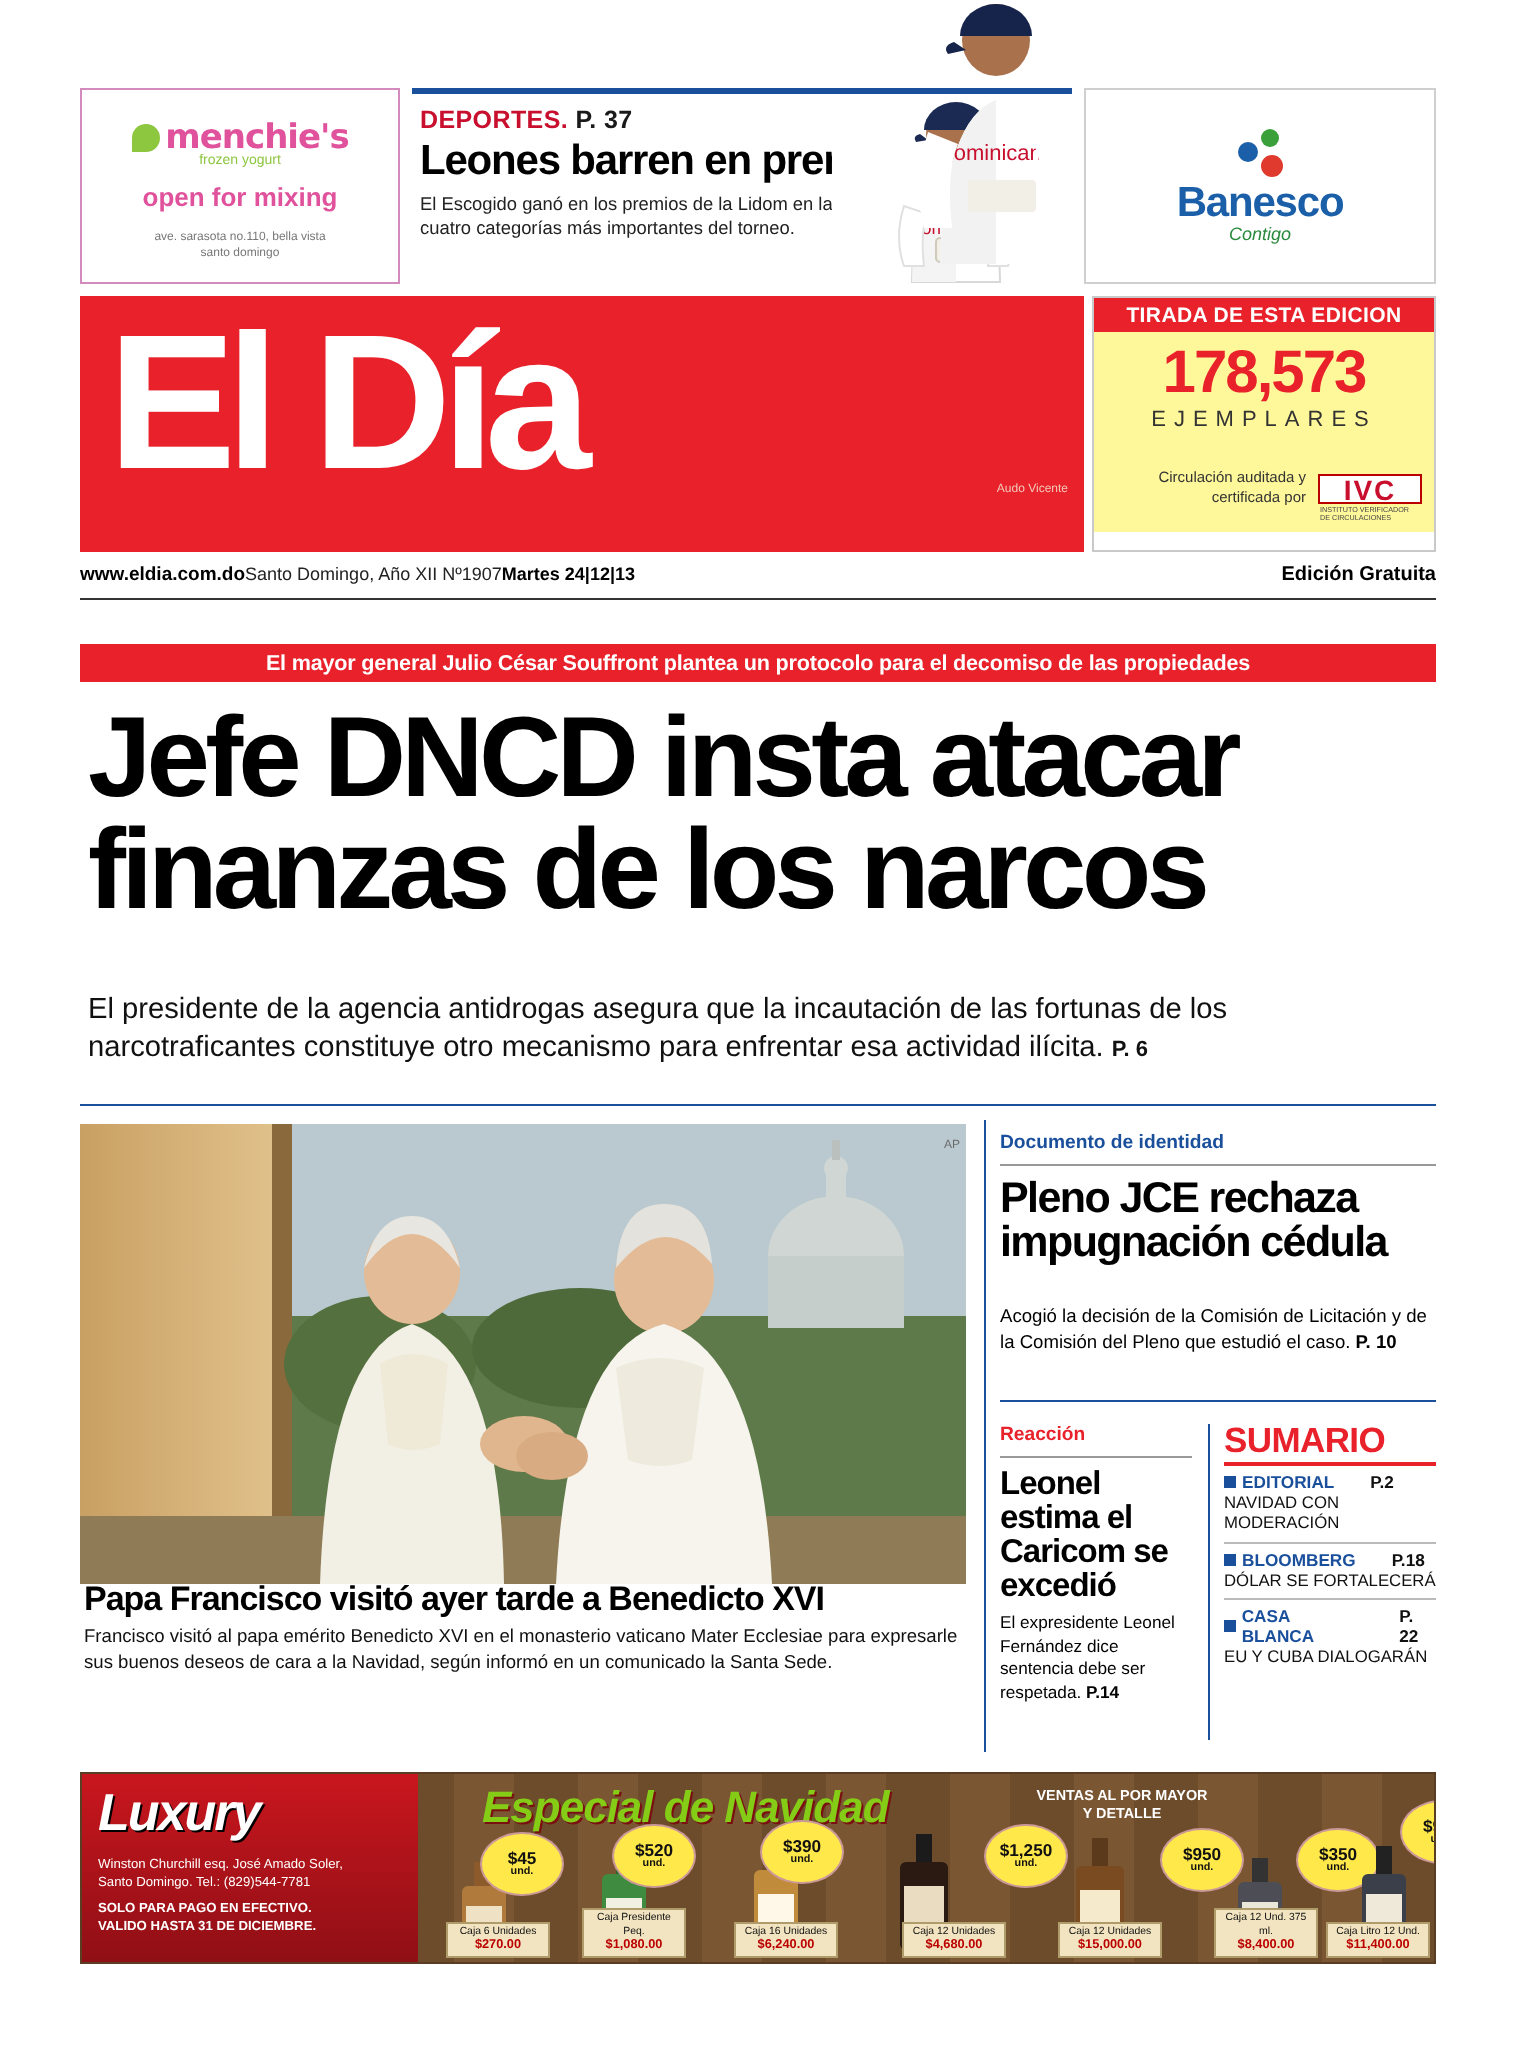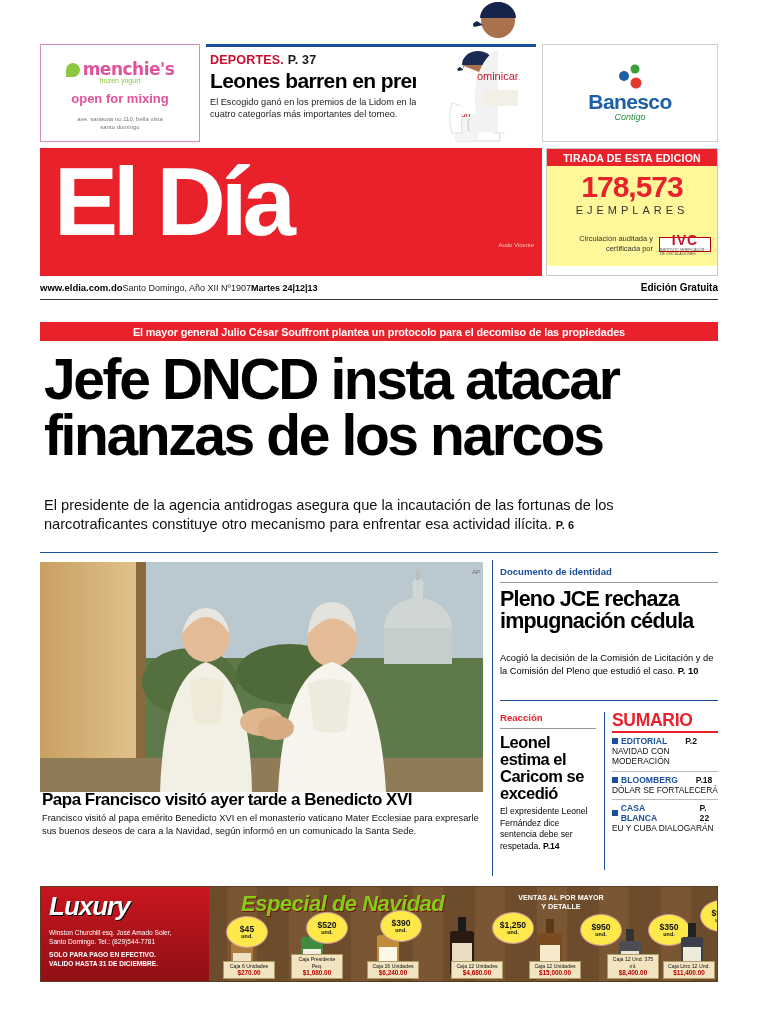--- a/index.html
+++ b/index.html
@@ -92,21 +92,21 @@
   }
   .tirada-ejem {
     background:#fff89a; color:#333; font-size: 11px; text-align:center;
     letter-spacing: 4px; padding-bottom: 6px;
   }
   .tirada-foot {
     display:flex; align-items:center; gap:6px; padding: 5px 6px; background:#fff89a; height: 44px;
   }
   .tirada-foot-txt { font-size: 7.5px; color:#333; line-height:1.3; flex:1; text-align:right; }
   .ivc-box { border:1px solid #b00; width: 52px; height: 15px; display:flex;
-    flex-direction:column; align-items:center; justify-content:center; background:#fff; }
+    flex-direction:column; align-items:center; background:#fff; }
   .ivc-letters { color:#c8102e; font-size: 14px; font-weight:bold; letter-spacing:1px; line-height:1; }
   .ivc-sub { font-size: 3.6px; color:#444; margin-top:1px; }
 
   
   .infobar {
     position:absolute; left: 40px; top: 282px; width: 678px; height: 18px;
     border-bottom: 1px solid #333;
     display:flex; align-items:flex-start; justify-content: space-between;
     font-size: 9px;
   }
@@ -458,21 +458,21 @@
 
     <div class="ad-title">Especial de Navidad</div>
     <div class="ad-venta" style="white-space:pre-line;">VENTAS AL POR MAYOR
 Y DETALLE</div>
 
     <svg class="bottle" style="left:184px;height:48px;" viewBox="0 0 34 48">
       <rect x="12" y="2" width="10" height="12" fill="#8c5a2b"></rect>
         <rect x="6" y="14" width="22" height="32" rx="3" fill="#b07a3c"></rect>
         <rect x="8" y="24" width="18" height="14" fill="#efe2c4"></rect>
     </svg>
-    <div class="pricebubble" style="left:186px;top:30px;">
+    <div class="pricebubble" style="left:200px;top:30px;">
       <span>$45</span>
         <span class="u">und.</span>
     </div>
     <div class="pricebar" style="left:182px;">
       <span>Caja 6 Unidades</span><br><b>$270.00</b>
     </div>
 
     <svg class="bottle" style="left:254px;height:56px;" viewBox="0 0 34 56">
       <rect x="13" y="2" width="8" height="14" fill="#2d6b2d"></rect>
         <rect x="6" y="16" width="22" height="38" rx="3" fill="#3f8b3f"></rect>

